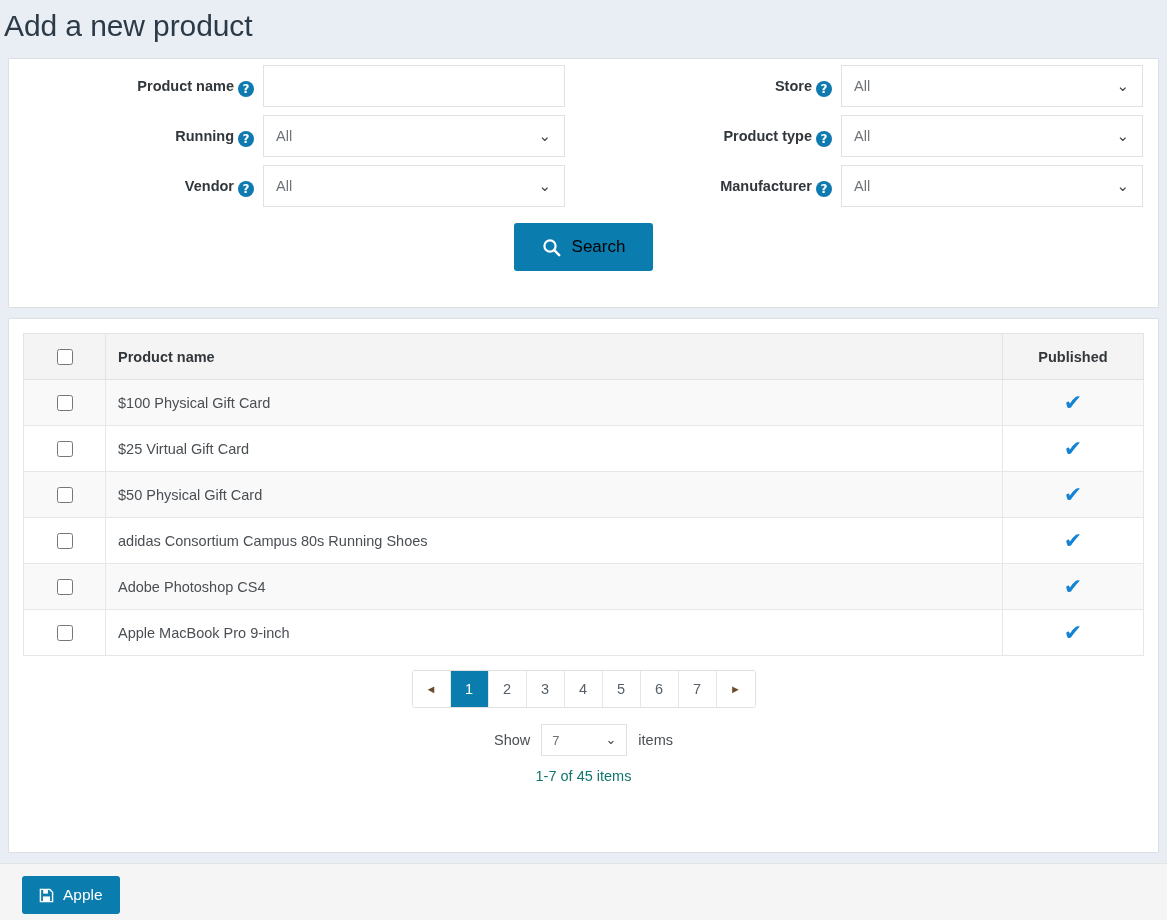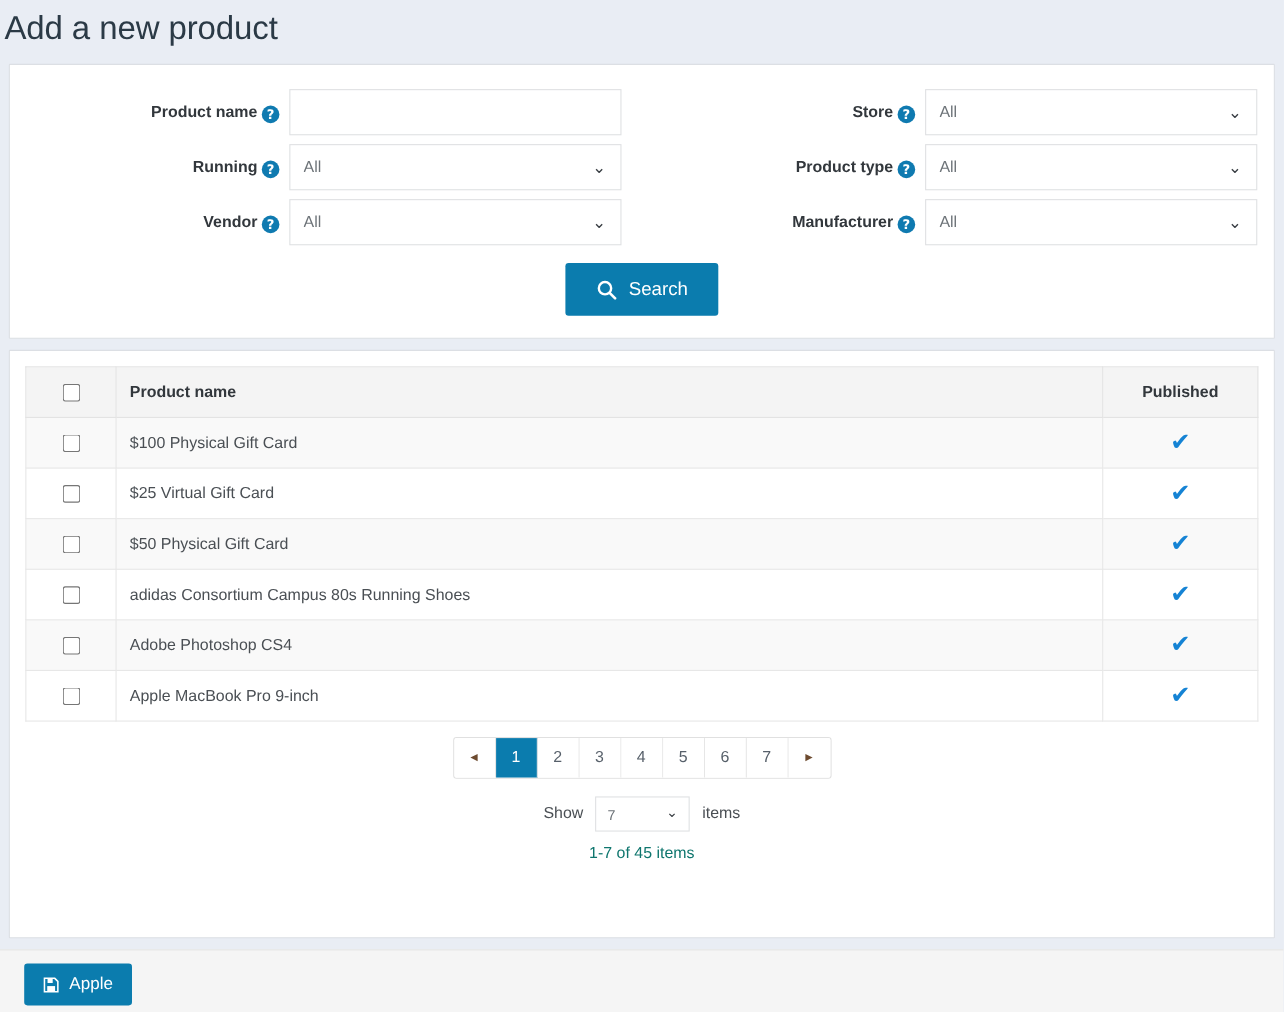--- a/index.html
+++ b/index.html
@@ -30,21 +30,21 @@
     border-radius: 1px;
   }
   .panel-filter { height: 250px; padding: 0; }
   .panel-grid   { margin-top: 10px; height: 535px; padding: 0; }
 
   
   .form-grid {
     display: grid;
     grid-template-columns: 254px 302px 50px 226px 302px;
     row-gap: 0;
-    padding-top: 22px;
+    padding-top: 6px;
   }
   .f-label {
     text-align: right;
     font-size: 14.5px;
     font-weight: bold;
     color: #32373c;
     line-height: 42px;
     padding-right: 9px;
     white-space: nowrap;
   }
@@ -91,21 +91,21 @@
   .sel-input { appearance: none; -webkit-appearance: none; }
 
   
   .search-row { text-align: center; padding-top: 8px; }
   .btn-search {
     display: inline-flex;
     align-items: center;
     justify-content: center;
     gap: 11px;
     background: #0b7cae;
-    color: #ffffff;
+    color: #000000;
     border: none;
     height: 48px;
     padding: 0 28px;
     font-size: 17px;
     border-radius: 3px;
     cursor: pointer;
     font-family: "Liberation Sans", sans-serif;
   }
   .btn-search svg { display: block; }
 

